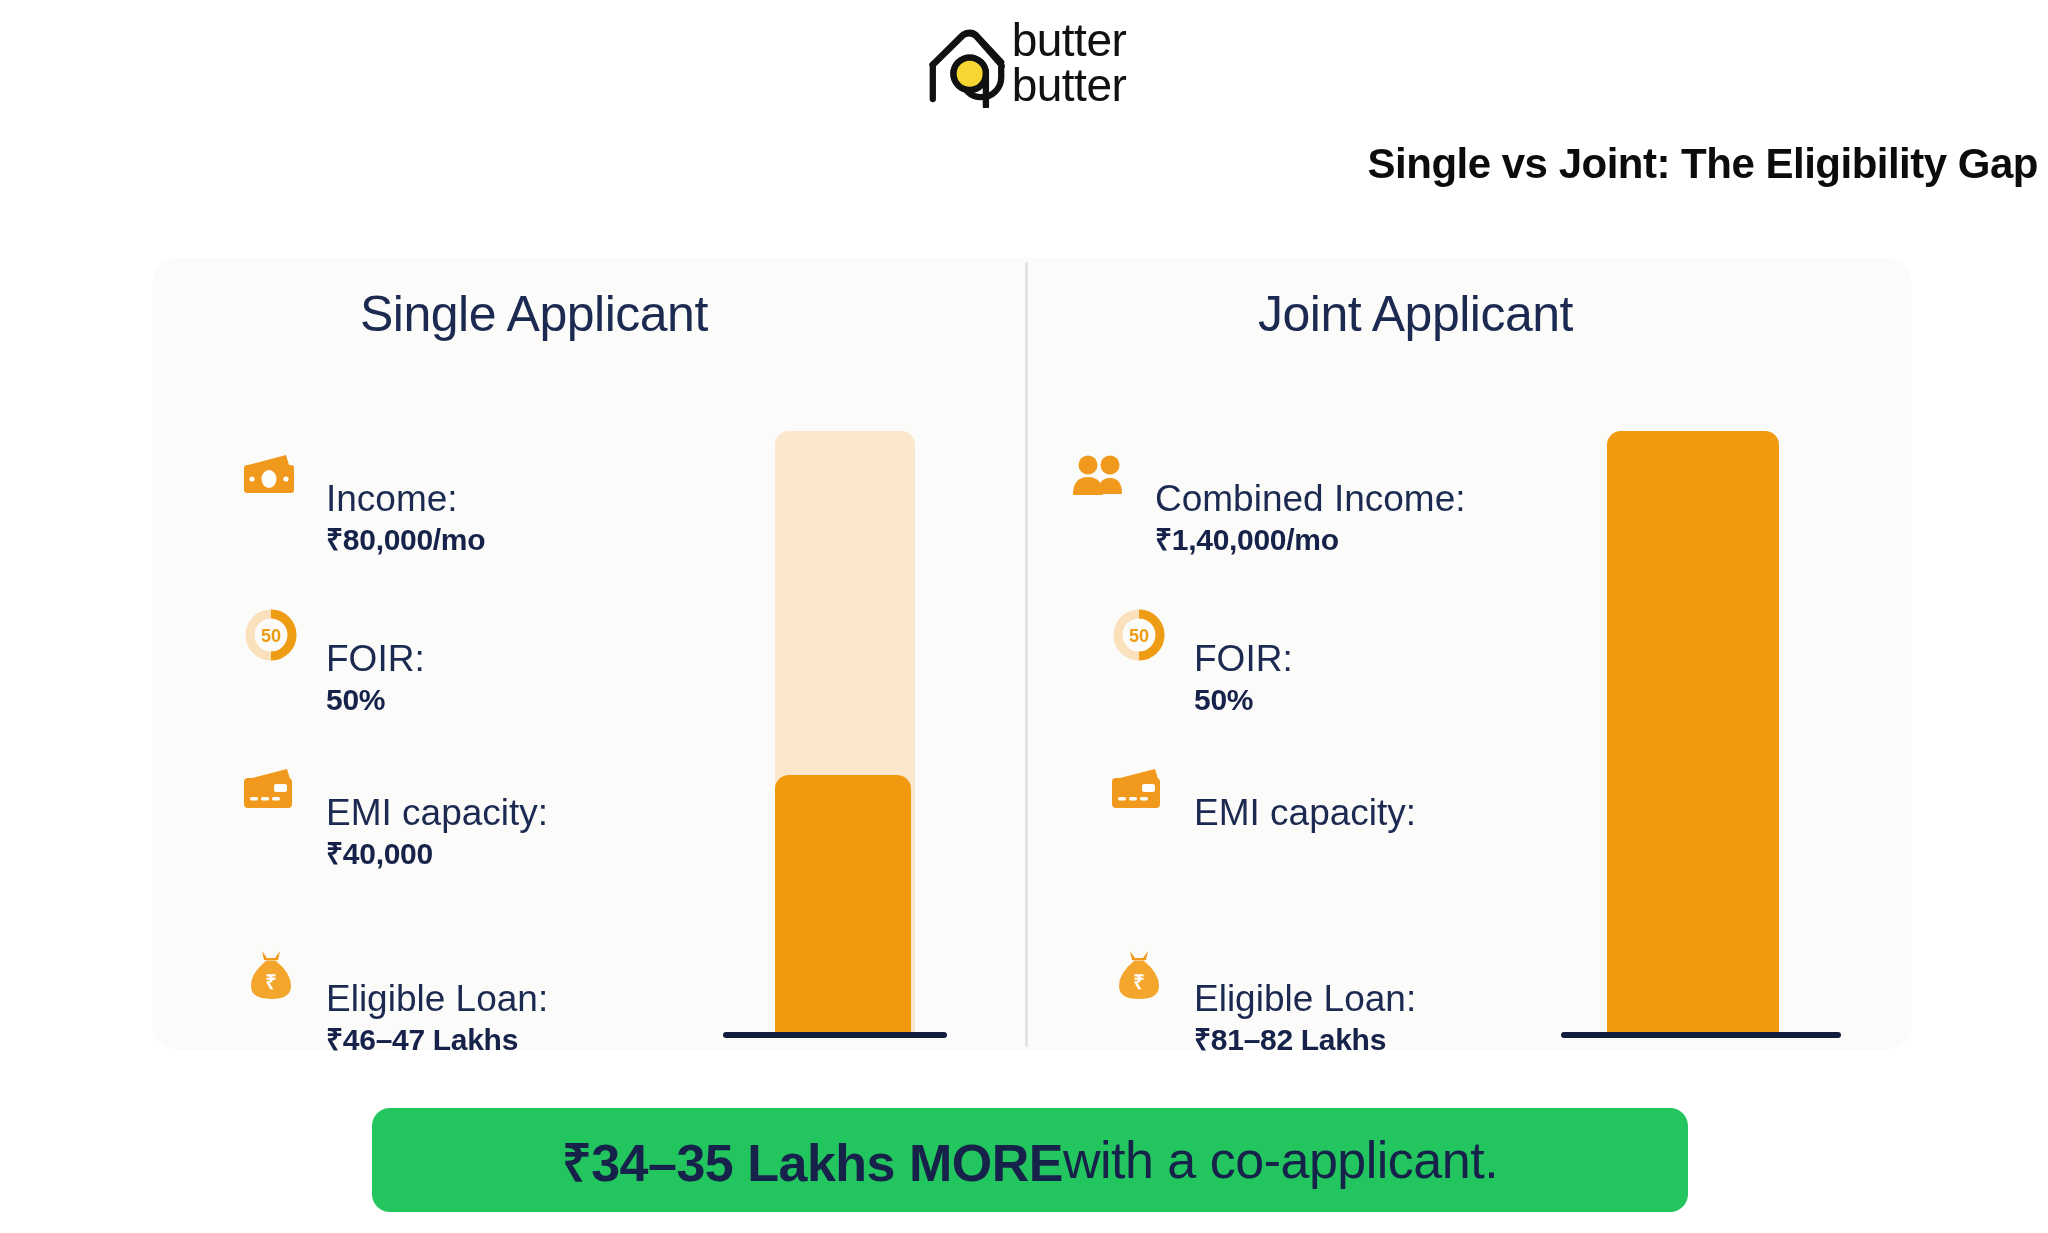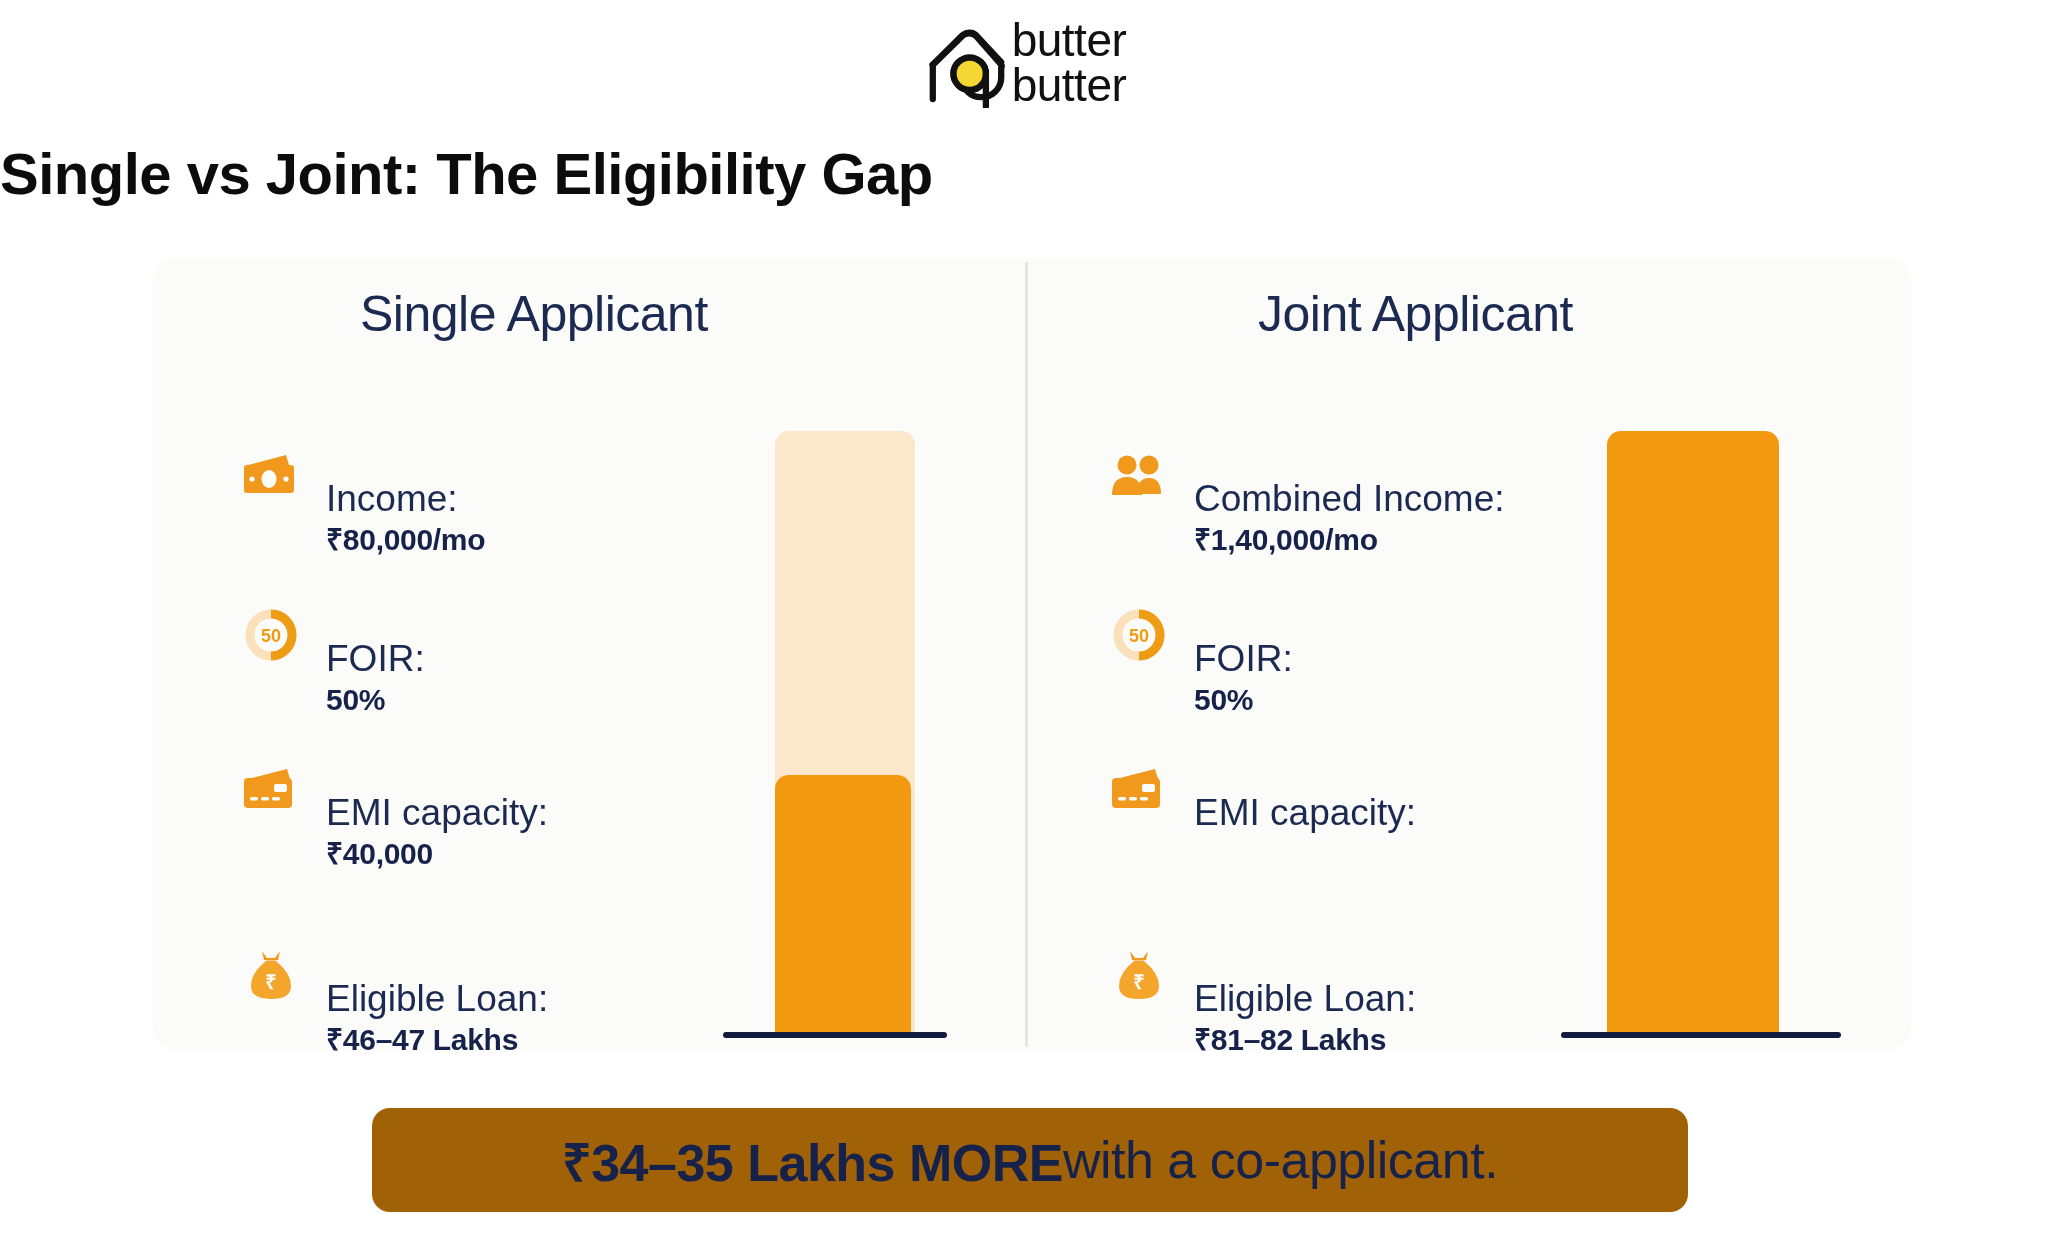--- a/index.html
+++ b/index.html
@@ -35,22 +35,22 @@
     letter-spacing: -0.5px;
     font-weight: 400;
   }
   .logo-text span { display: block; }
 
   
   .page-title {
     position: absolute;
     top: 140px;
     left: 0; right: 10px;
-    text-align: left;
-    font-size: 58px;
+    text-align: right;
+    font-size: 42px;
     font-weight: bold;
     color: #0c0c0c;
     letter-spacing: -0.5px;
   }
 
   
   .card {
     position: absolute;
     left: 152px;
     top: 258px;
@@ -116,21 +116,21 @@
     letter-spacing: -0.3px;
     white-space: nowrap;
   }
 
   
   .s-m1 { left: 240px; top: 428px; }
   .s-m2 { left: 240px; top: 588px; }
   .s-m3 { left: 240px; top: 742px; }
   .s-m4 { left: 240px; top: 928px; }
   
-  .j-m1 { left: 1108px; top: 428px; }
+  .j-m1 { left: 1069px; top: 428px; }
   .j-m2 { left: 1108px; top: 588px; }
   .j-m3 { left: 1108px; top: 742px; }
   .j-m4 { left: 1108px; top: 928px; }
 
   
   .bar-track {
     position: absolute;
     border-radius: 14px 14px 0 0;
   }
   .bar-single-bg {
@@ -166,21 +166,21 @@
   .baseline.single { left: 723px; top: 1032px; width: 224px; }
   .baseline.joint  { left: 1561px; top: 1032px; width: 280px; }
 
   
   .banner {
     position: absolute;
     left: 372px;
     top: 1108px;
     width: 1316px;
     height: 104px;
-    background: #a16207;
+    background: #22c55e;
     border-radius: 18px;
     display: flex;
     align-items: center;
     justify-content: center;
     gap: 0px;
   }
   .banner .b-strong {
     font-size: 52px;
     font-weight: bold;
     color: #16224a;

